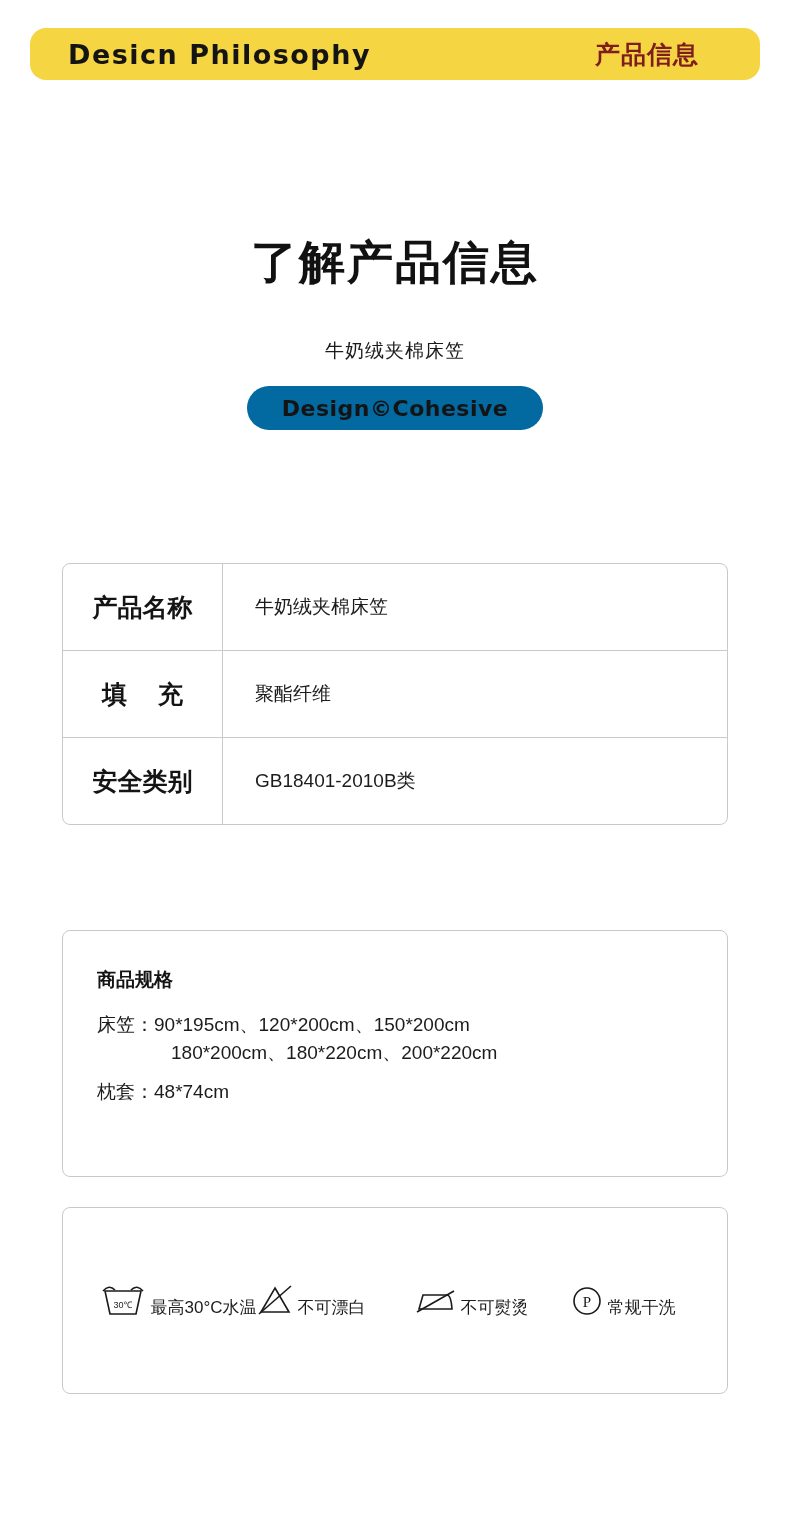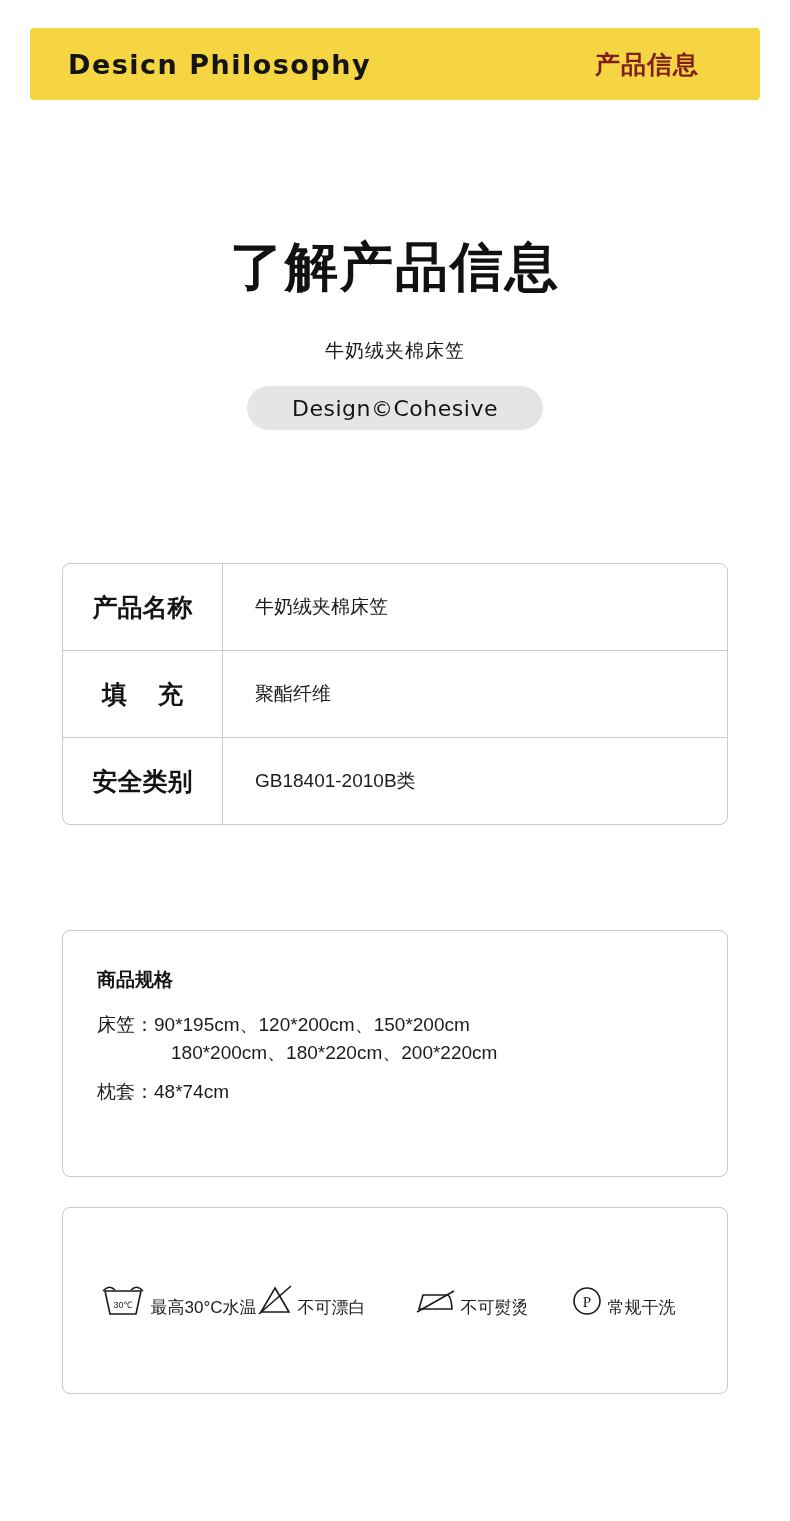--- a/index.html
+++ b/index.html
@@ -15,23 +15,23 @@
     position: relative;
     overflow: hidden;
   }
 
   
   .header-banner {
     position: absolute;
     left: 30px;
     top: 28px;
     width: 730px;
-    height: 72px;
+    height: 52px;
     background: #f5d542;
-    border-radius: 4px;
+    border-radius: 16px;
     box-sizing: border-box;
     display: flex;
     align-items: center;
   }
   .header-left {
     position: absolute;
     left: 38px;
     font-size: 27px;
     font-weight: bold;
     letter-spacing: 1.5px;
@@ -46,47 +46,47 @@
     color: #7f1d1d;
     letter-spacing: 1px;
   }
 
   
   .title-main {
     position: absolute;
     top: 232px;
     width: 790px;
     text-align: center;
-    font-size: 53px;
+    font-size: 46px;
     font-weight: bold;
     letter-spacing: 2px;
     color: #111111;
   }
   .title-sub {
     position: absolute;
     top: 338px;
     width: 790px;
     text-align: center;
     font-size: 19px;
     color: #1c1c1c;
     letter-spacing: 1px;
   }
   .title-badge {
     position: absolute;
     top: 386px;
     left: 247px;
     width: 296px;
     height: 44px;
-    background: #e5e5e5;
+    background: #0369a1;
     border-radius: 22px;
     display: flex;
     align-items: center;
     justify-content: center;
     font-size: 22px;
-    font-weight: normal;
+    font-weight: bold;
     color: #141414;
     letter-spacing: 0.5px;
     font-family: "DejaVu Sans", sans-serif;
     box-sizing: border-box;
   }
 
   
   .spec-table {
     position: absolute;
     left: 62px;

